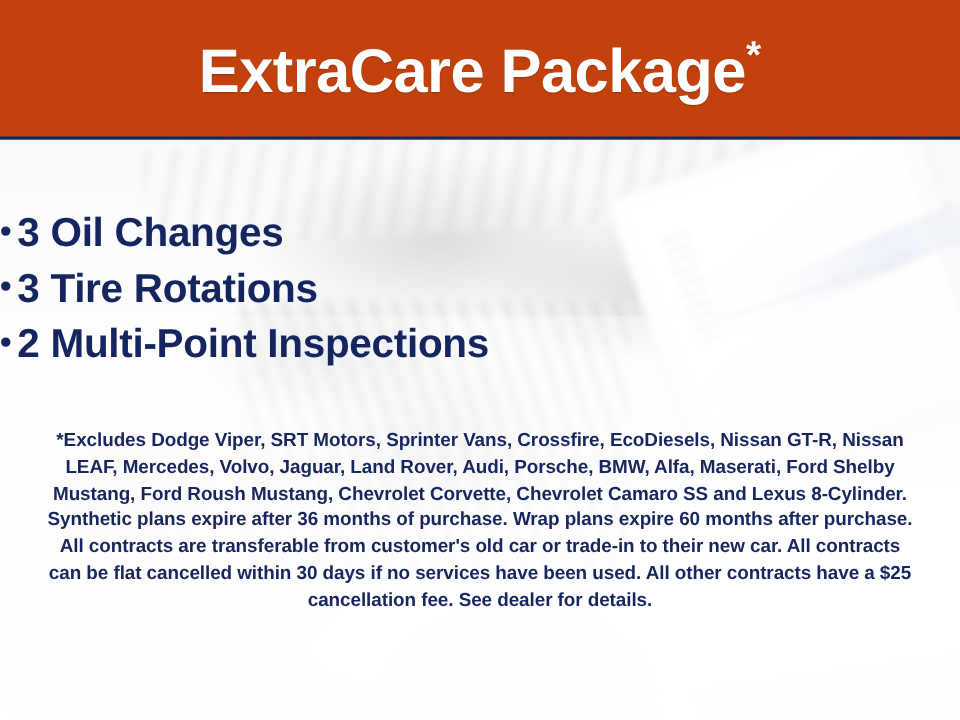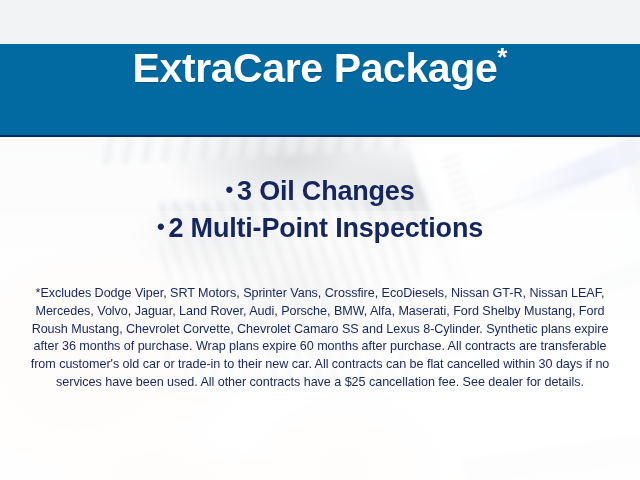--- a/index.html
+++ b/index.html
@@ -134,27 +134,26 @@
     background: linear-gradient(178deg, rgba(255,255,255,0.30) 0%, rgba(255,255,255,0.74) 42%, rgba(255,255,255,0.90) 100%);
     filter: none;
   }
 
   
   .header-banner {
     position: absolute;
     left: 0; top: 0;
     width: 640px;
     height: 91px;
-    background: #0369a1;
+    background: #c2410c;
     border-bottom: 2px solid #0a2a63;
     display: flex;
-    align-items: flex-start;
+    align-items: center;
     justify-content: center;
     z-index: 5;
-    margin-top: 44px;
   }
   .header-title {
     color: #ffffff;
     font-size: 41px;
     font-weight: bold;
     letter-spacing: -0.4px;
     line-height: 1;
     white-space: nowrap;
     text-shadow: 0 1px 1px rgba(0,0,0,0.22);
   }
@@ -164,22 +163,20 @@
     letter-spacing: 0;
   }
 
   
   .benefits {
     position: absolute;
     left: 0;
     top: 136px;
     width: 640px;
     z-index: 4;
-    text-align: center;
-    margin-top: 36px;
   }
   .benefit-line {
     color: #15255e;
     font-size: 27px;
     font-weight: bold;
     line-height: 36px;
     letter-spacing: -0.2px;
     white-space: nowrap;
   }
   .benefit-line .dot {
@@ -191,21 +188,21 @@
   
   .disclaimer {
     position: absolute;
     left: 28px;
     top: 285px;
     width: 584px;
     z-index: 4;
     text-align: center;
     color: #17265e;
     font-size: 12.6px;
-    font-weight: normal;
+    font-weight: bold;
     line-height: 17.8px;
     letter-spacing: -0.05px;
   }
 </style>
 </head>
 <body>
 
 <div class="promo-card">
 
   <div class="photo-bg">
@@ -230,19 +227,22 @@
     <div class="header-title">
       <span>ExtraCare Package</span><span class="ast">*</span>
     </div>
   </div>
 
   <div class="benefits">
     <div class="benefit-line">
       <span class="dot">•</span><span>3 Oil Changes</span>
     </div>
     <div class="benefit-line">
+      <span class="dot">•</span><span>3 Tire Rotations</span>
+    </div>
+    <div class="benefit-line">
       <span class="dot">•</span><span>2 Multi-Point Inspections</span>
     </div>
   </div>
 
   <div class="disclaimer">*Excludes Dodge Viper, SRT Motors, Sprinter Vans, Crossfire, EcoDiesels, Nissan GT-R, Nissan LEAF, Mercedes, Volvo, Jaguar, Land Rover, Audi, Porsche, BMW, Alfa, Maserati, Ford Shelby Mustang, Ford Roush Mustang, Chevrolet Corvette, Chevrolet Camaro SS and Lexus 8-Cylinder. Synthetic plans expire after 36 months of purchase. Wrap plans expire 60 months after purchase. All contracts are transferable from customer's old car or trade-in to their new car. All contracts can be flat cancelled within 30 days if no services have been used. All other contracts have a $25 cancellation fee. See dealer for details.</div>
 
 </div>
 
 </body></html>

